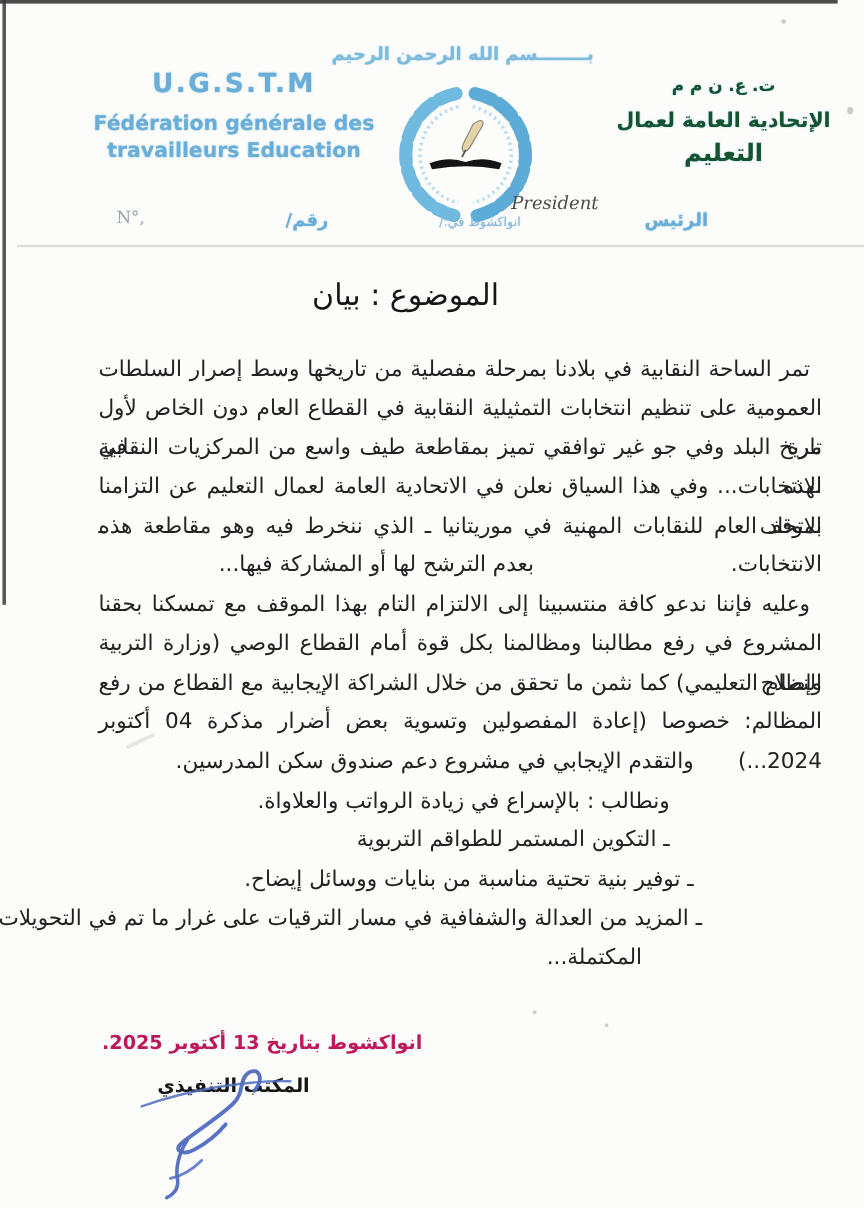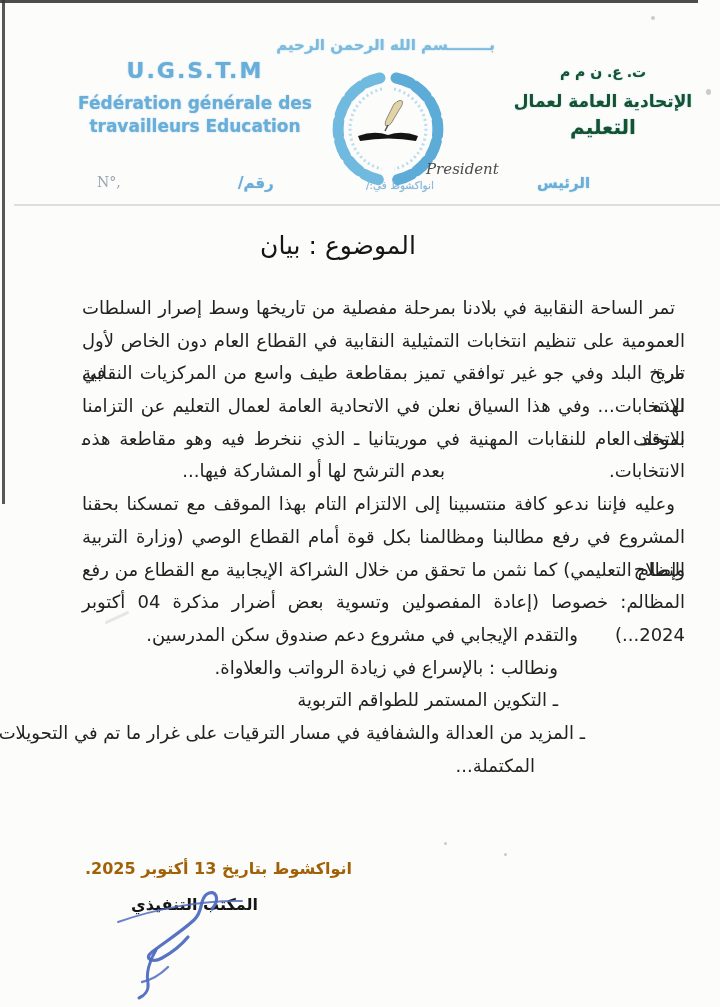--- a/index.html
+++ b/index.html
@@ -51,21 +51,21 @@
   .bline.j{white-space:normal;text-align:justify;text-align-last:justify;}
   .bline.r{text-align:right;}
   .ind1{padding-right:10px;}
   .m240{margin-right:240px;}
   .m127{margin-right:127px;}
   .m107{margin-right:107px;}
   .m100{margin-right:100px;}
   .m150{margin-right:150px;}
   
   .date-line{position:absolute;left:85px;top:859px;direction:rtl;font-weight:bold;
-    font-size:16px;color:#a16207;}
+    font-size:16px;color:#be185d;}
   .exec-office{position:absolute;left:131px;top:895px;direction:rtl;font-weight:bold;
     font-size:16px;color:#161616;}
   .signature{position:absolute;left:110px;top:884px;width:160px;height:118px;}
 </style>
 </head>
 <body>
 
 <div class="page">
 
   <div class="edge-top"></div>
@@ -125,20 +125,21 @@
     <div class="bline j">الانتخابات... وفي هذا السياق نعلن في الاتحادية العامة لعمال التعليم عن التزامنا بموقف ـ</div>
     <div class="bline j">الاتحاد العام للنقابات المهنية في موريتانيا ـ الذي ننخرط فيه وهو مقاطعة هذه الانتخابات.</div>
     <div class="bline r m240">بعدم الترشح لها أو المشاركة فيها...</div>
     <div class="bline j ind1">وعليه فإننا ندعو كافة منتسبينا إلى الالتزام التام بهذا الموقف مع تمسكنا بحقنا</div>
     <div class="bline j">المشروع في رفع مطالبنا ومظالمنا بكل قوة أمام القطاع الوصي (وزارة التربية وإصلاح</div>
     <div class="bline j">النظام التعليمي) كما نثمن ما تحقق من خلال الشراكة الإيجابية مع القطاع من رفع</div>
     <div class="bline j">المظالم: خصوصا (إعادة المفصولين وتسوية بعض أضرار مذكرة 04 أكتوبر 2024...)</div>
     <div class="bline r m107">والتقدم الإيجابي في مشروع دعم صندوق سكن المدرسين.</div>
     <div class="bline r m127">ونطالب : بالإسراع في زيادة الرواتب والعلاواة.</div>
     <div class="bline r m127">ـ التكوين المستمر للطواقم التربوية</div>
+    <div class="bline r m107">ـ توفير بنية تحتية مناسبة من بنايات ووسائل إيضاح.</div>
     <div class="bline r m100">ـ المزيد من العدالة والشفافية في مسار الترقيات على غرار ما تم في التحويلات.</div>
     <div class="bline r m150">المكتملة...</div>
   </div>
 
   <div class="date-line">انواكشوط بتاريخ 13 أكتوبر 2025.</div>
   <div class="exec-office">المكتب التنفيذي</div>
 
   <div class="signature">
     <svg width="160" height="118" viewBox="0 0 160 118" xmlns="http://www.w3.org/2000/svg">
       <g fill="none" stroke="#4f6cc0" stroke-linecap="round" stroke-linejoin="round">

